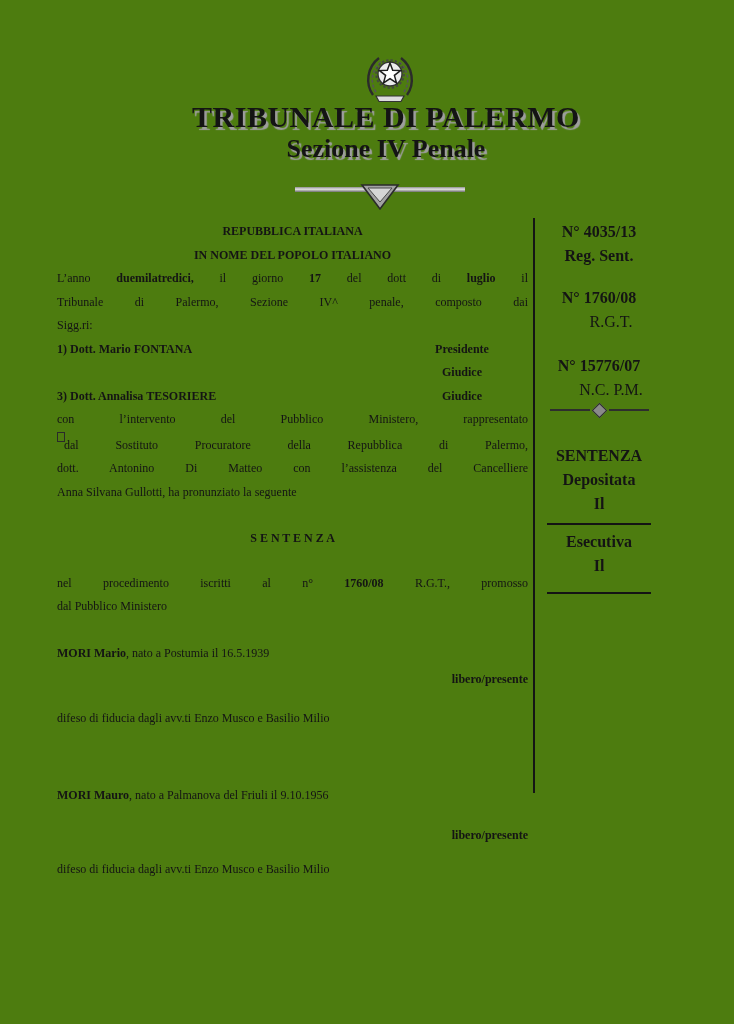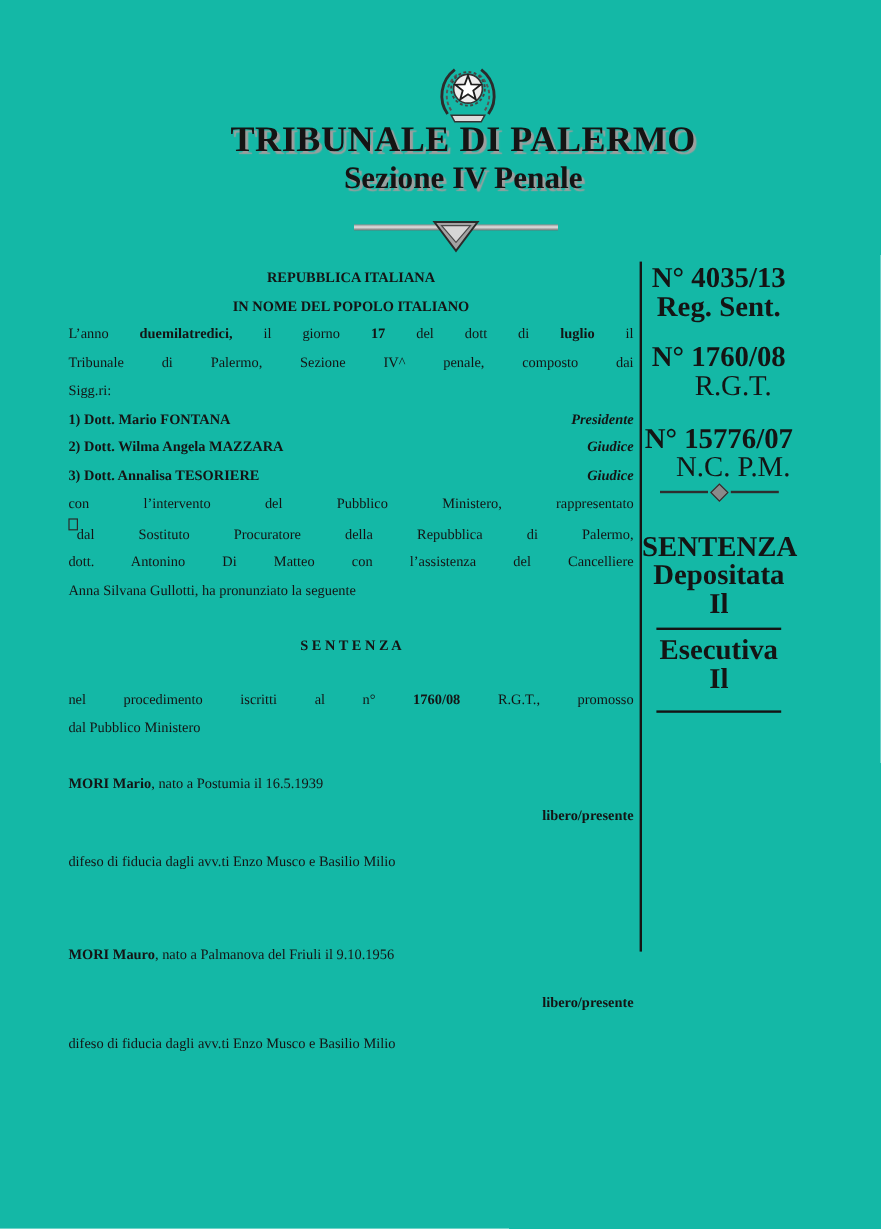--- a/index.html
+++ b/index.html
@@ -1,17 +1,17 @@
 <!DOCTYPE html>
 <html><head>
 <meta charset="utf-8">
 <style>
   html,body { margin:0; padding:0; background:#ffffff; }
   .page {
-    position:relative; width:734px; height:1024px; background:#14b8a6;
+    position:relative; width:734px; height:1024px; background:#4d7c0f;
     color:#141414; font-family:"Liberation Serif","DejaVu Serif",serif;
     overflow:hidden;
   }
 
   
   .emblem { position:absolute; left:362px; top:50px; }
   .court-title {
     position:absolute; top:100px; left:19px; width:734px;
     text-align:center; font-size:30px; font-weight:bold; letter-spacing:0.5px;
     text-shadow:2.5px 2.5px 1px #9e9e9e;
@@ -33,36 +33,36 @@
   .main-col {
     position:absolute; left:57px; top:220px; width:471px;
     font-size:12px; line-height:23.5px;
   }
   .c  { text-align:center; }
   .b  { font-weight:bold; }
   .jl { text-align:justify; text-align-last:justify; }
   .last { text-align:left; text-align-last:left; }
   .jrow { display:flex; font-weight:bold; }
   .jname { flex:0 0 auto; }
-  .jrole { margin-left:auto; width:132px; text-align:right;font-style:italic; }
+  .jrole { margin-left:auto; width:132px; text-align:center; }
   .rright { text-align:right; font-weight:bold; }
   .mt20 { }  .mt23 { margin-top:23px; }
   .mt21 { margin-top:21px; }  .mt3  { margin-top:3px; }
   .mt15 { margin-top:15px; }  .mt54 { margin-top:54px; }
   .mt16 { margin-top:16px; }  .mt11 { margin-top:11px; }
   .fn-box {
     display:inline-block; width:6px; height:8px;
     border:1px solid #2a2a2a; vertical-align:7px; margin-right:-1px;
   }
 
   
   .sidebar {
     position:absolute; left:533px; top:218px; width:128px; height:575px;
     border-left:2px solid #151515;
-    text-align:center; font-size:24px; line-height:24px; font-weight:bold;
+    text-align:center; font-size:16px; line-height:24px; font-weight:bold;
   }
   .sb-plain { font-weight:normal;padding-left:24px; }
   .sb-mt18 { margin-top:18px; } .sb-mt20 { margin-top:20px; }
   .sb-mt2  { margin-top:2px; }  .sb-mt28 { margin-top:28px; }
   .sb-diamond {
     margin-top:2px; height:12px;
     display:flex; align-items:center; justify-content:center; gap:4px;
   }
   .seg { width:40px; height:2px; background:#2e2e2e; }
   .dia {
@@ -109,21 +109,20 @@
       <div class="jl"><span>L’anno </span><span class="b">duemilatredici,</span><span> il giorno </span><span class="b">17</span><span> del dott di </span><span class="b">luglio</span><span> il</span></div>
       <div class="jl">Tribunale di Palermo, Sezione IV^ penale, composto dai</div>
       <div class="last">Sigg.ri:</div>
     </div>
 
     <div class="jrow">
       <span class="jname">1) Dott. Mario FONTANA</span>
       <span class="jrole">Presidente</span>
     </div>
     <div class="jrow">
-      <span class="jname">2) Dott. Wilma Angela MAZZARA</span>
       <span class="jrole">Giudice</span>
     </div>
     <div class="jrow">
       <span class="jname">3) Dott. Annalisa TESORIERE</span>
       <span class="jrole">Giudice</span>
     </div>
 
     <div class="mt20">
       <div class="jl">con l’intervento del Pubblico Ministero, rappresentato</div>
       <div class="jl"><span class="fn-box"></span><span>dal Sostituto Procuratore della Repubblica di Palermo,</span></div>

